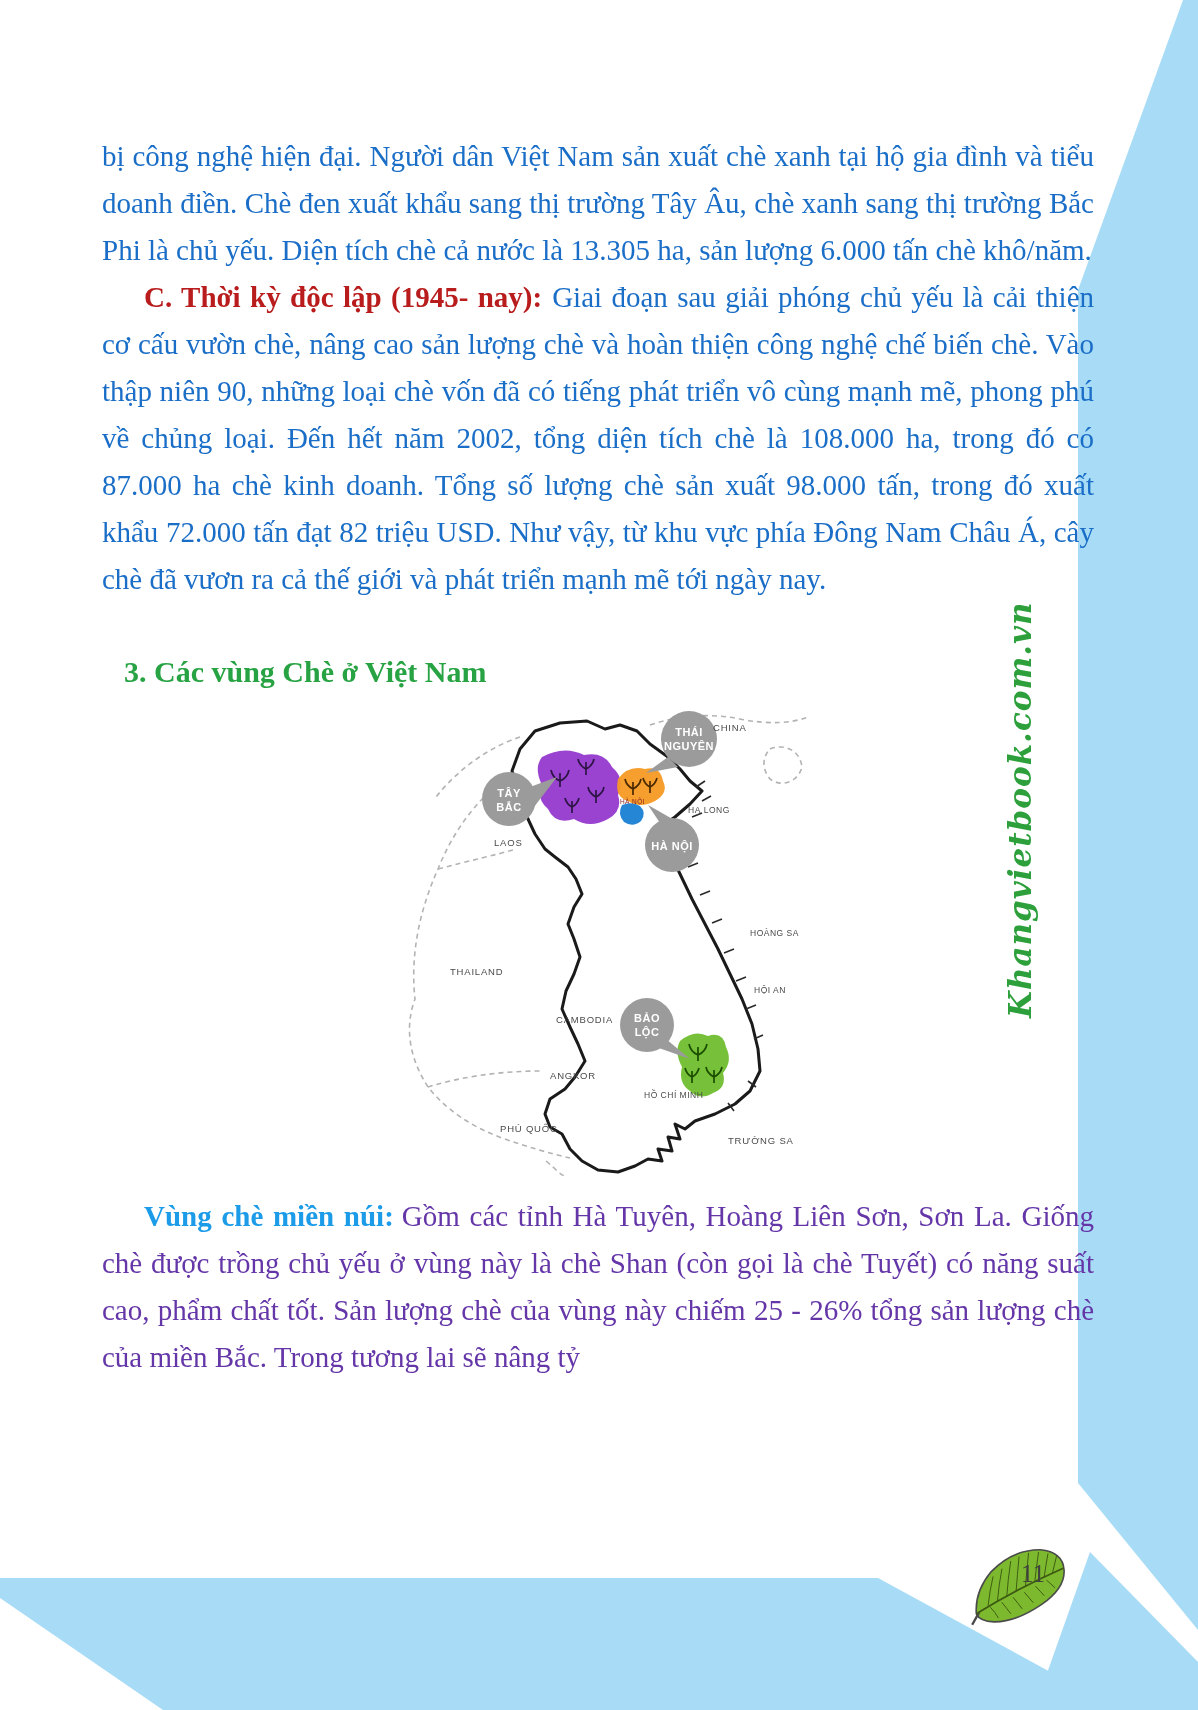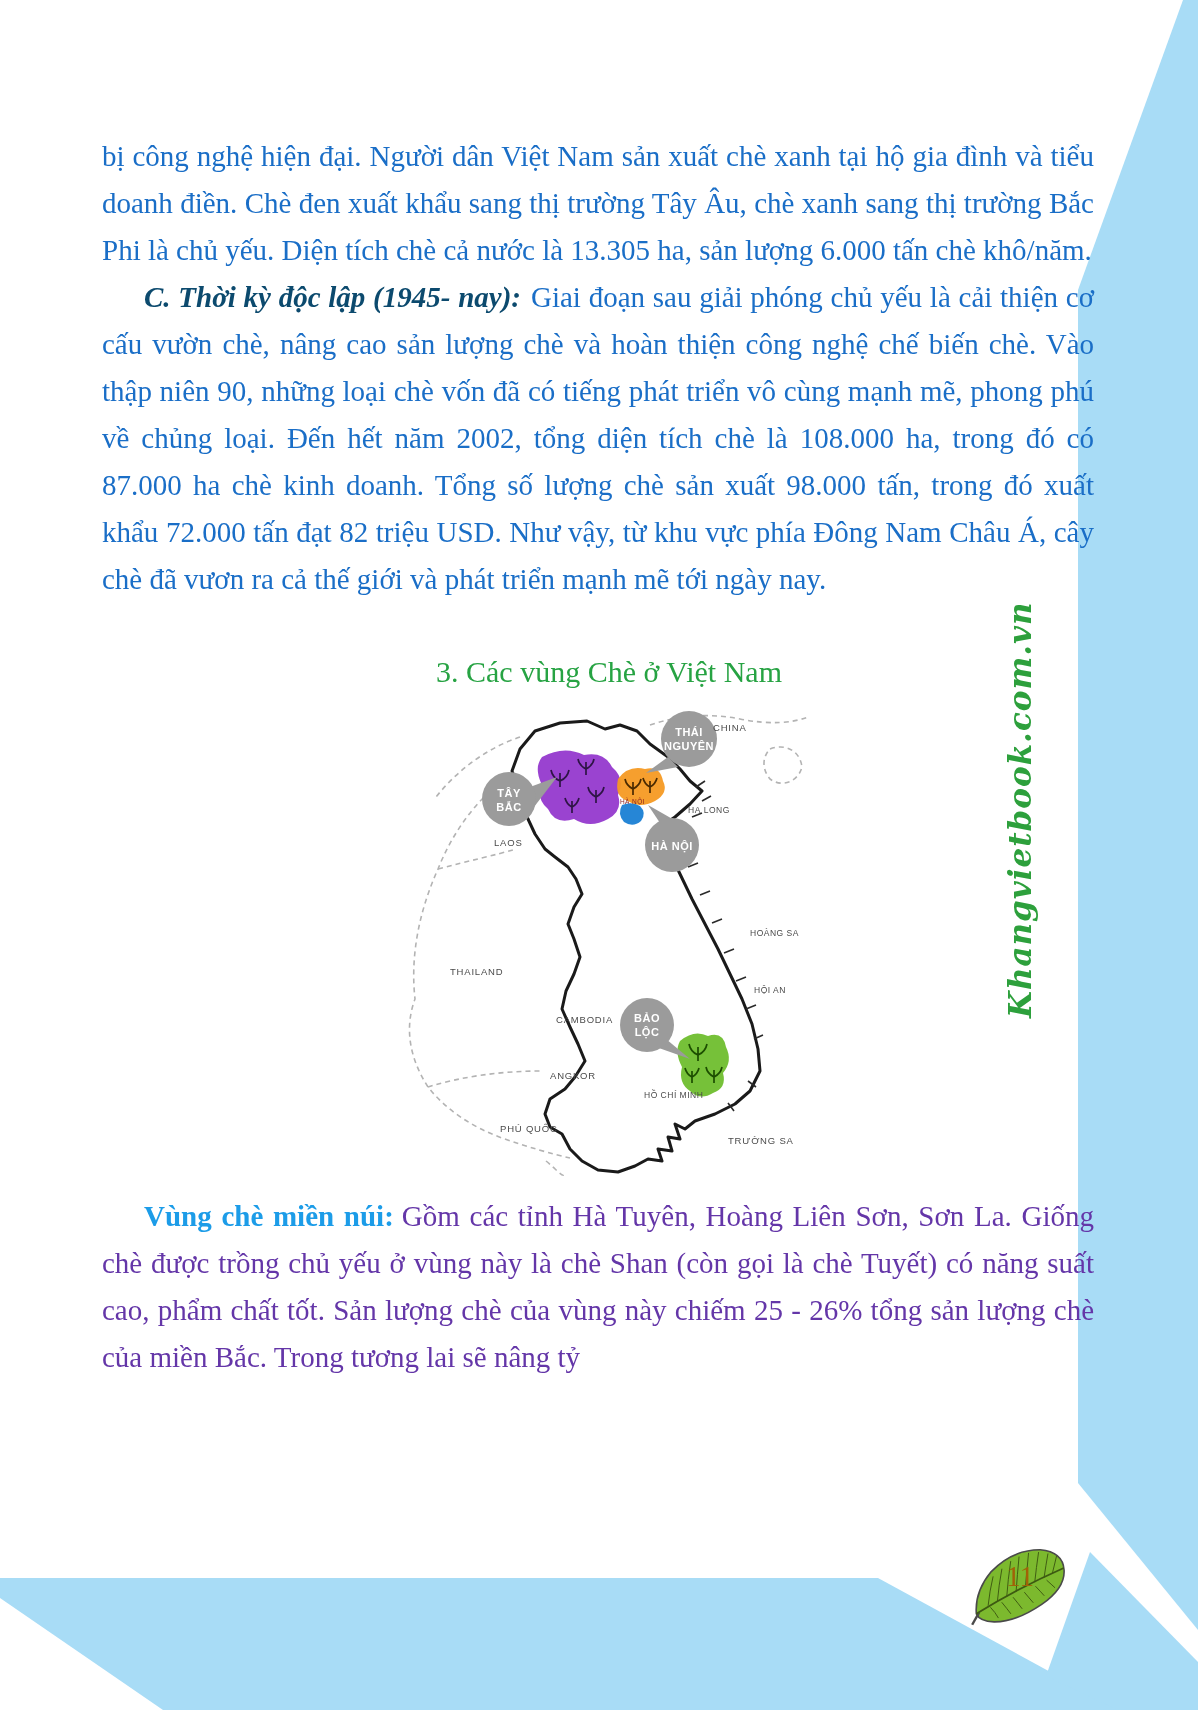--- a/index.html
+++ b/index.html
@@ -7,38 +7,38 @@
     width:1198px;height:1710px;position:relative;overflow:hidden;
     background:#ffffff;font-family:"Liberation Serif",serif;
   }
   .bg-layer{position:absolute;left:0;top:0;z-index:0;}
   .content{
     position:absolute;left:102px;top:133px;width:992px;z-index:2;
     font-size:29px;line-height:47px;color:#1a6ec7;text-align:justify;
   }
   .para{margin:0;}
   .para.indent{text-indent:42px;}
-  .lead-red{color:#0c4a6e;font-weight:bold;margin-right:10px;font-style:italic;}
+  .lead-red{color:#b91c1c;font-weight:bold;margin-right:10px;}
   .lead-cyan{color:#1c9ce8;font-weight:bold;margin-right:8px;}
   .purple{color:#6436a8;}
   .h-green{
-    margin:48px 0 6px 0;color:#27a343;font-weight:normal;font-size:30px;line-height:42px;
-    text-align:center;text-indent:22px;
+    margin:48px 0 6px 0;color:#27a343;font-weight:bold;font-size:30px;line-height:42px;
+    text-align:left;text-indent:22px;
   }
   .map-wrap{margin:16px 0 0 248px;width:460px;height:470px;position:relative;text-decoration:underline;}
   .p4{margin-top:14px;}
   .watermark{
     position:absolute;left:1002px;top:1018px;width:392px;z-index:3;
     transform:rotate(-90deg);transform-origin:top left;
     font-family:"DejaVu Serif",serif;font-style:italic;font-weight:bold;
     font-size:31px;color:#2da03c;text-align:center;letter-spacing:1px;
   }
   .pageleaf{position:absolute;left:963px;top:1542px;z-index:3;}
   .pagenum{
-    position:absolute;left:43px;top:18px;font-size:29px;color:#a16207;
+    position:absolute;left:58px;top:18px;font-size:25px;color:#404040;
     font-family:"Liberation Serif",serif;z-index:4;
   }
   svg text{font-family:"Liberation Sans",sans-serif;}
   .geo{fill:#4a4a4a;font-size:9.5px;letter-spacing:0.8px;}
   .geo2{fill:#4a4a4a;font-size:8.5px;letter-spacing:0.5px;}
   .bub{fill:#ffffff;font-weight:bold;font-size:11px;letter-spacing:0.5px;text-anchor:middle;}
 </style>
 </head>
 <body>
 

